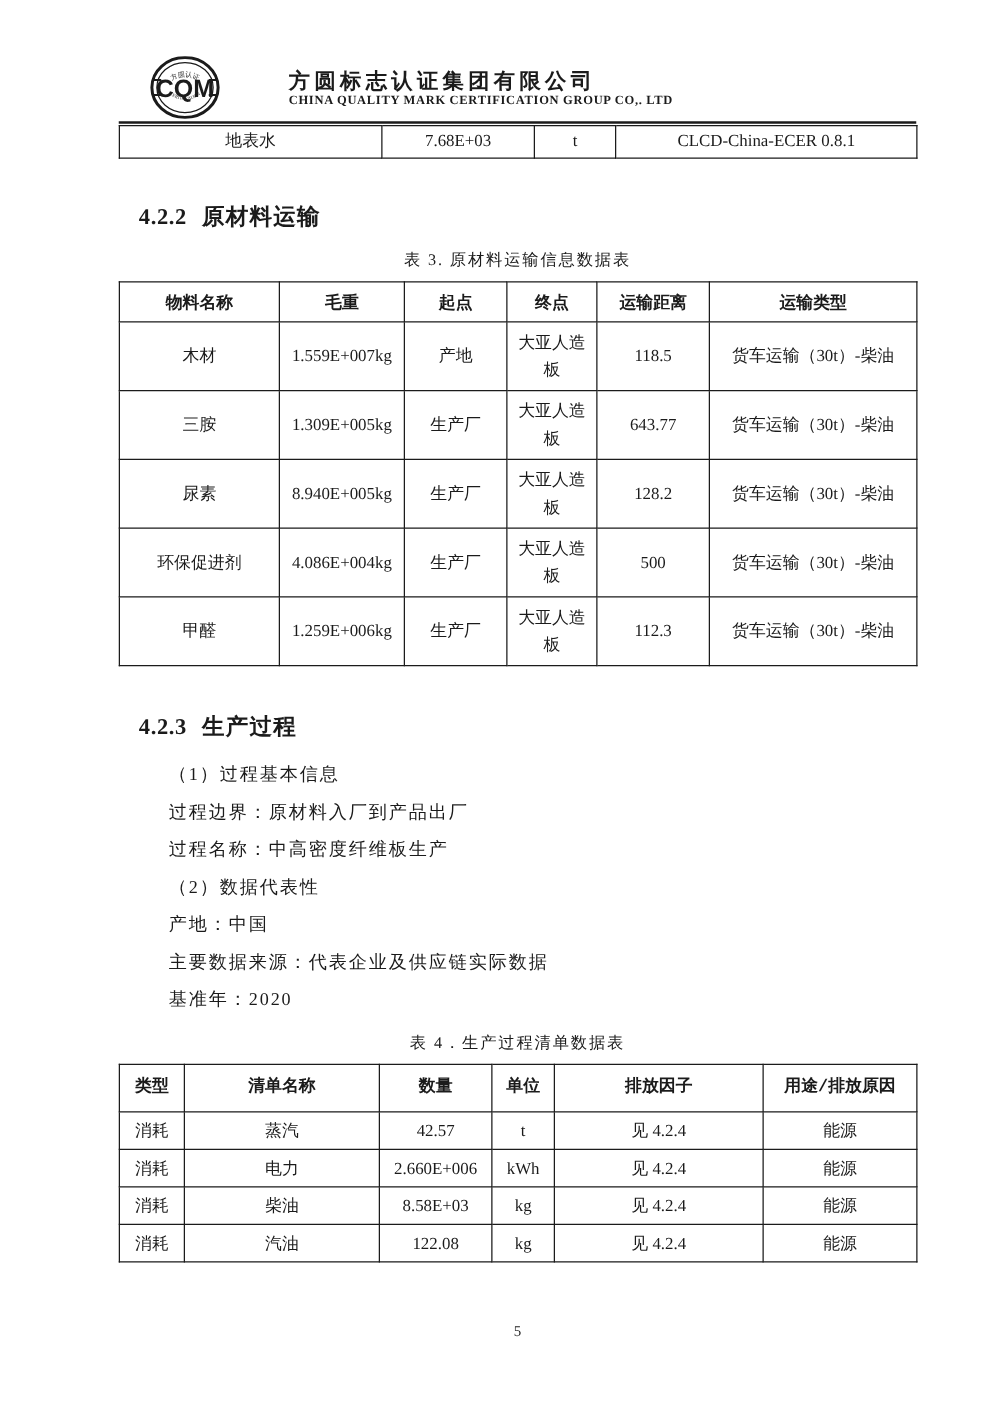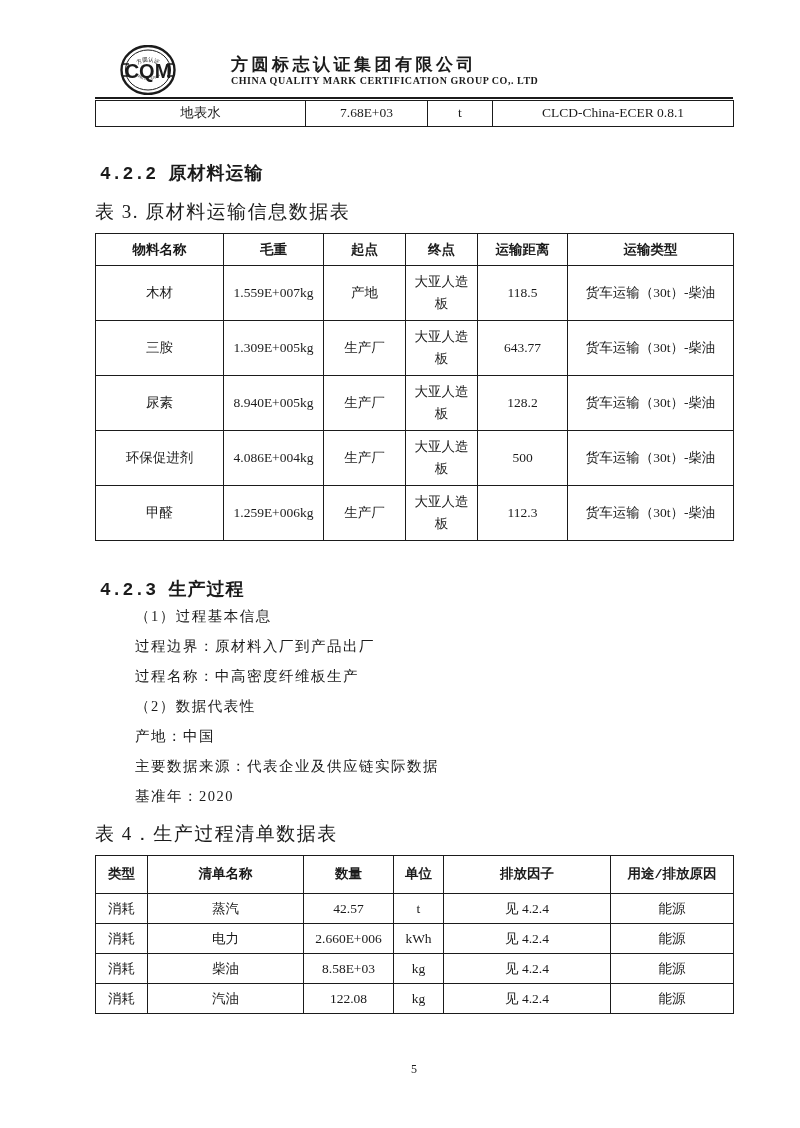--- a/index.html
+++ b/index.html
@@ -40,30 +40,30 @@
   table.tbl th { font-weight: bold; }
   table.carry { margin-top: 1px; }
   table.carry td { height: 26px; line-height: 1.2; }
   table.t3 tr.hdr th { height: 32px; }
   table.t3 tr.data td { height: 55px; }
   table.t4 tr.hdr th { height: 38px; font-family: Liberation Mono, monospace; }
   table.t4 tr.data td { height: 30px; }
 
   
   h2.sec {
-    margin: 34px 0 0 5px; font-size: 18px; font-weight: bold; letter-spacing: 1px; font-family: Liberation Mono, monospace;
+    margin: 34px 0 0 16px; font-size: 18px; font-weight: bold; letter-spacing: 1px;
   }
   h2.sec .num { margin-right: 12px; letter-spacing: 0.5px; }
   h2.sec2 { margin-top: 36px; }
   .caption {
-    text-align: left; font-size: 19px; letter-spacing: 1.5px;
+    text-align: center; font-size: 13px; letter-spacing: 1.5px;
     margin: 14px 0 8px 0;
   }
   .caption2 { margin-top: 10px; }
-  .para-block { }
+  .para-block { margin-top: 12px; }
   .para { margin: 0; padding-left: 40px; font-size: 14.5px; line-height: 30px; letter-spacing: 1.5px; }
   .page-number { margin-top: 48px; text-align: center; font-size: 12px; }
 </style>
 </head>
 <body>
 
 <div class="page">
 
   <div class="header-row">
     <svg class="logo" viewBox="0 0 56 50">

